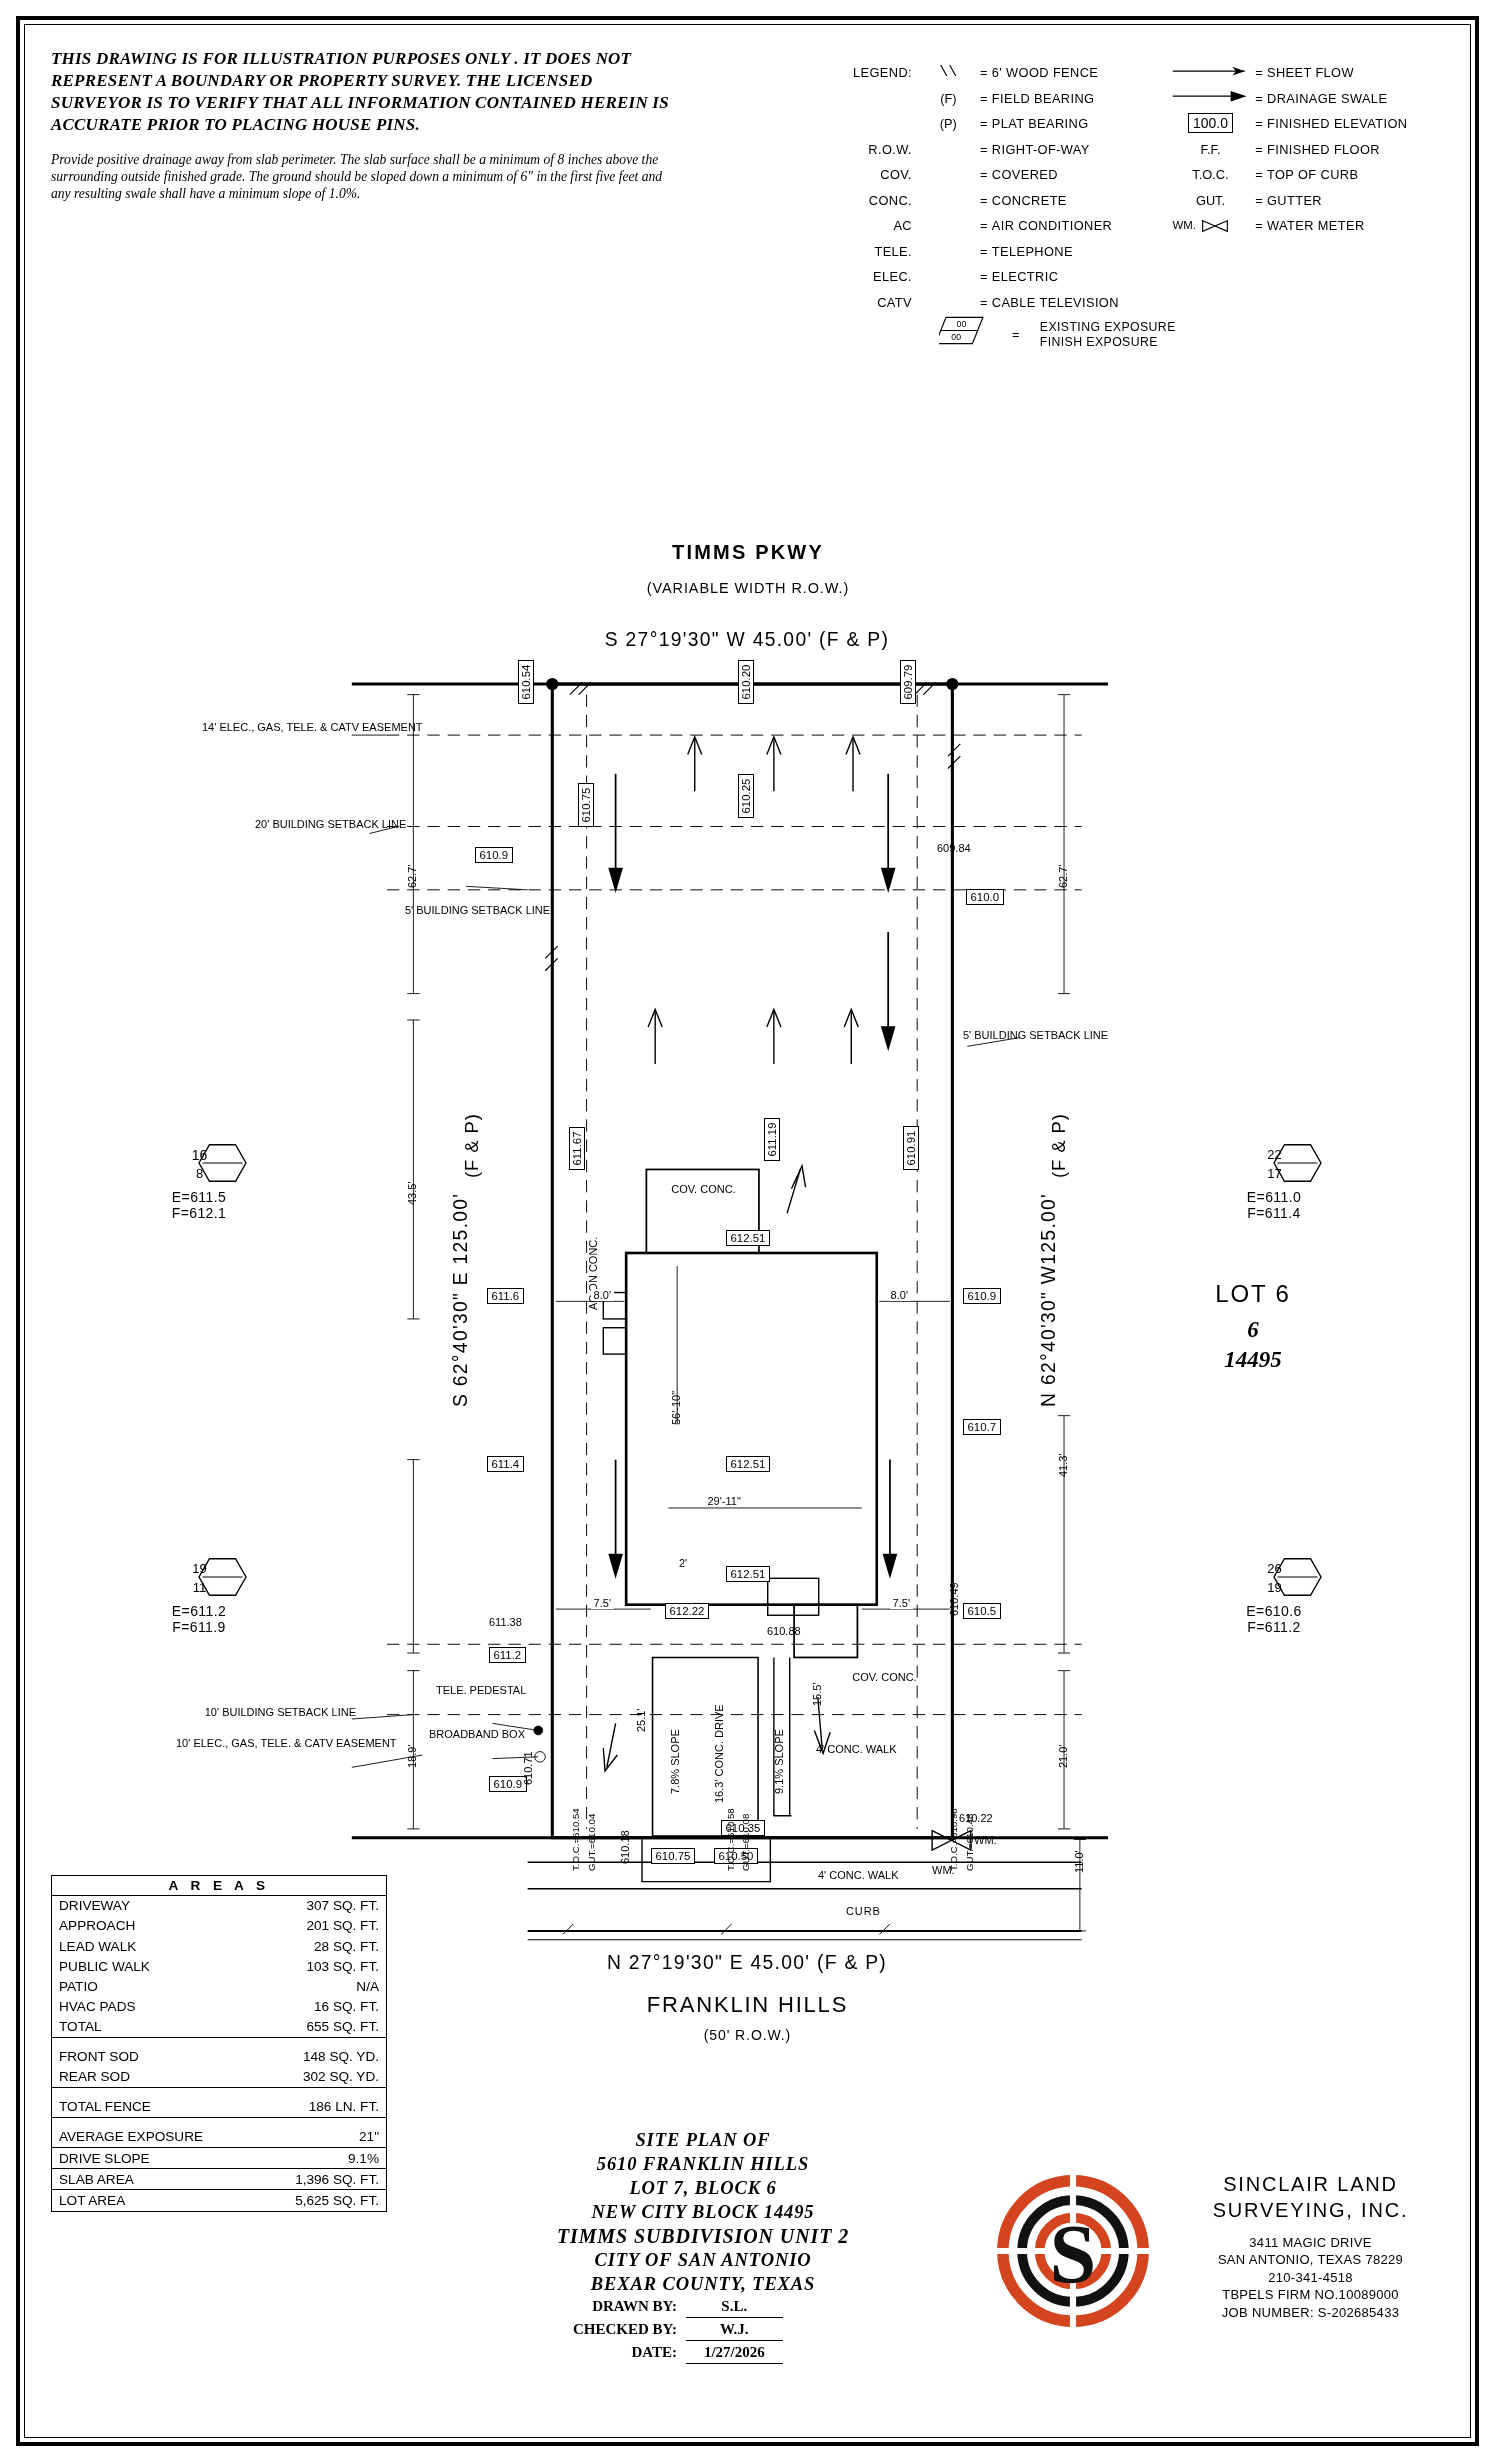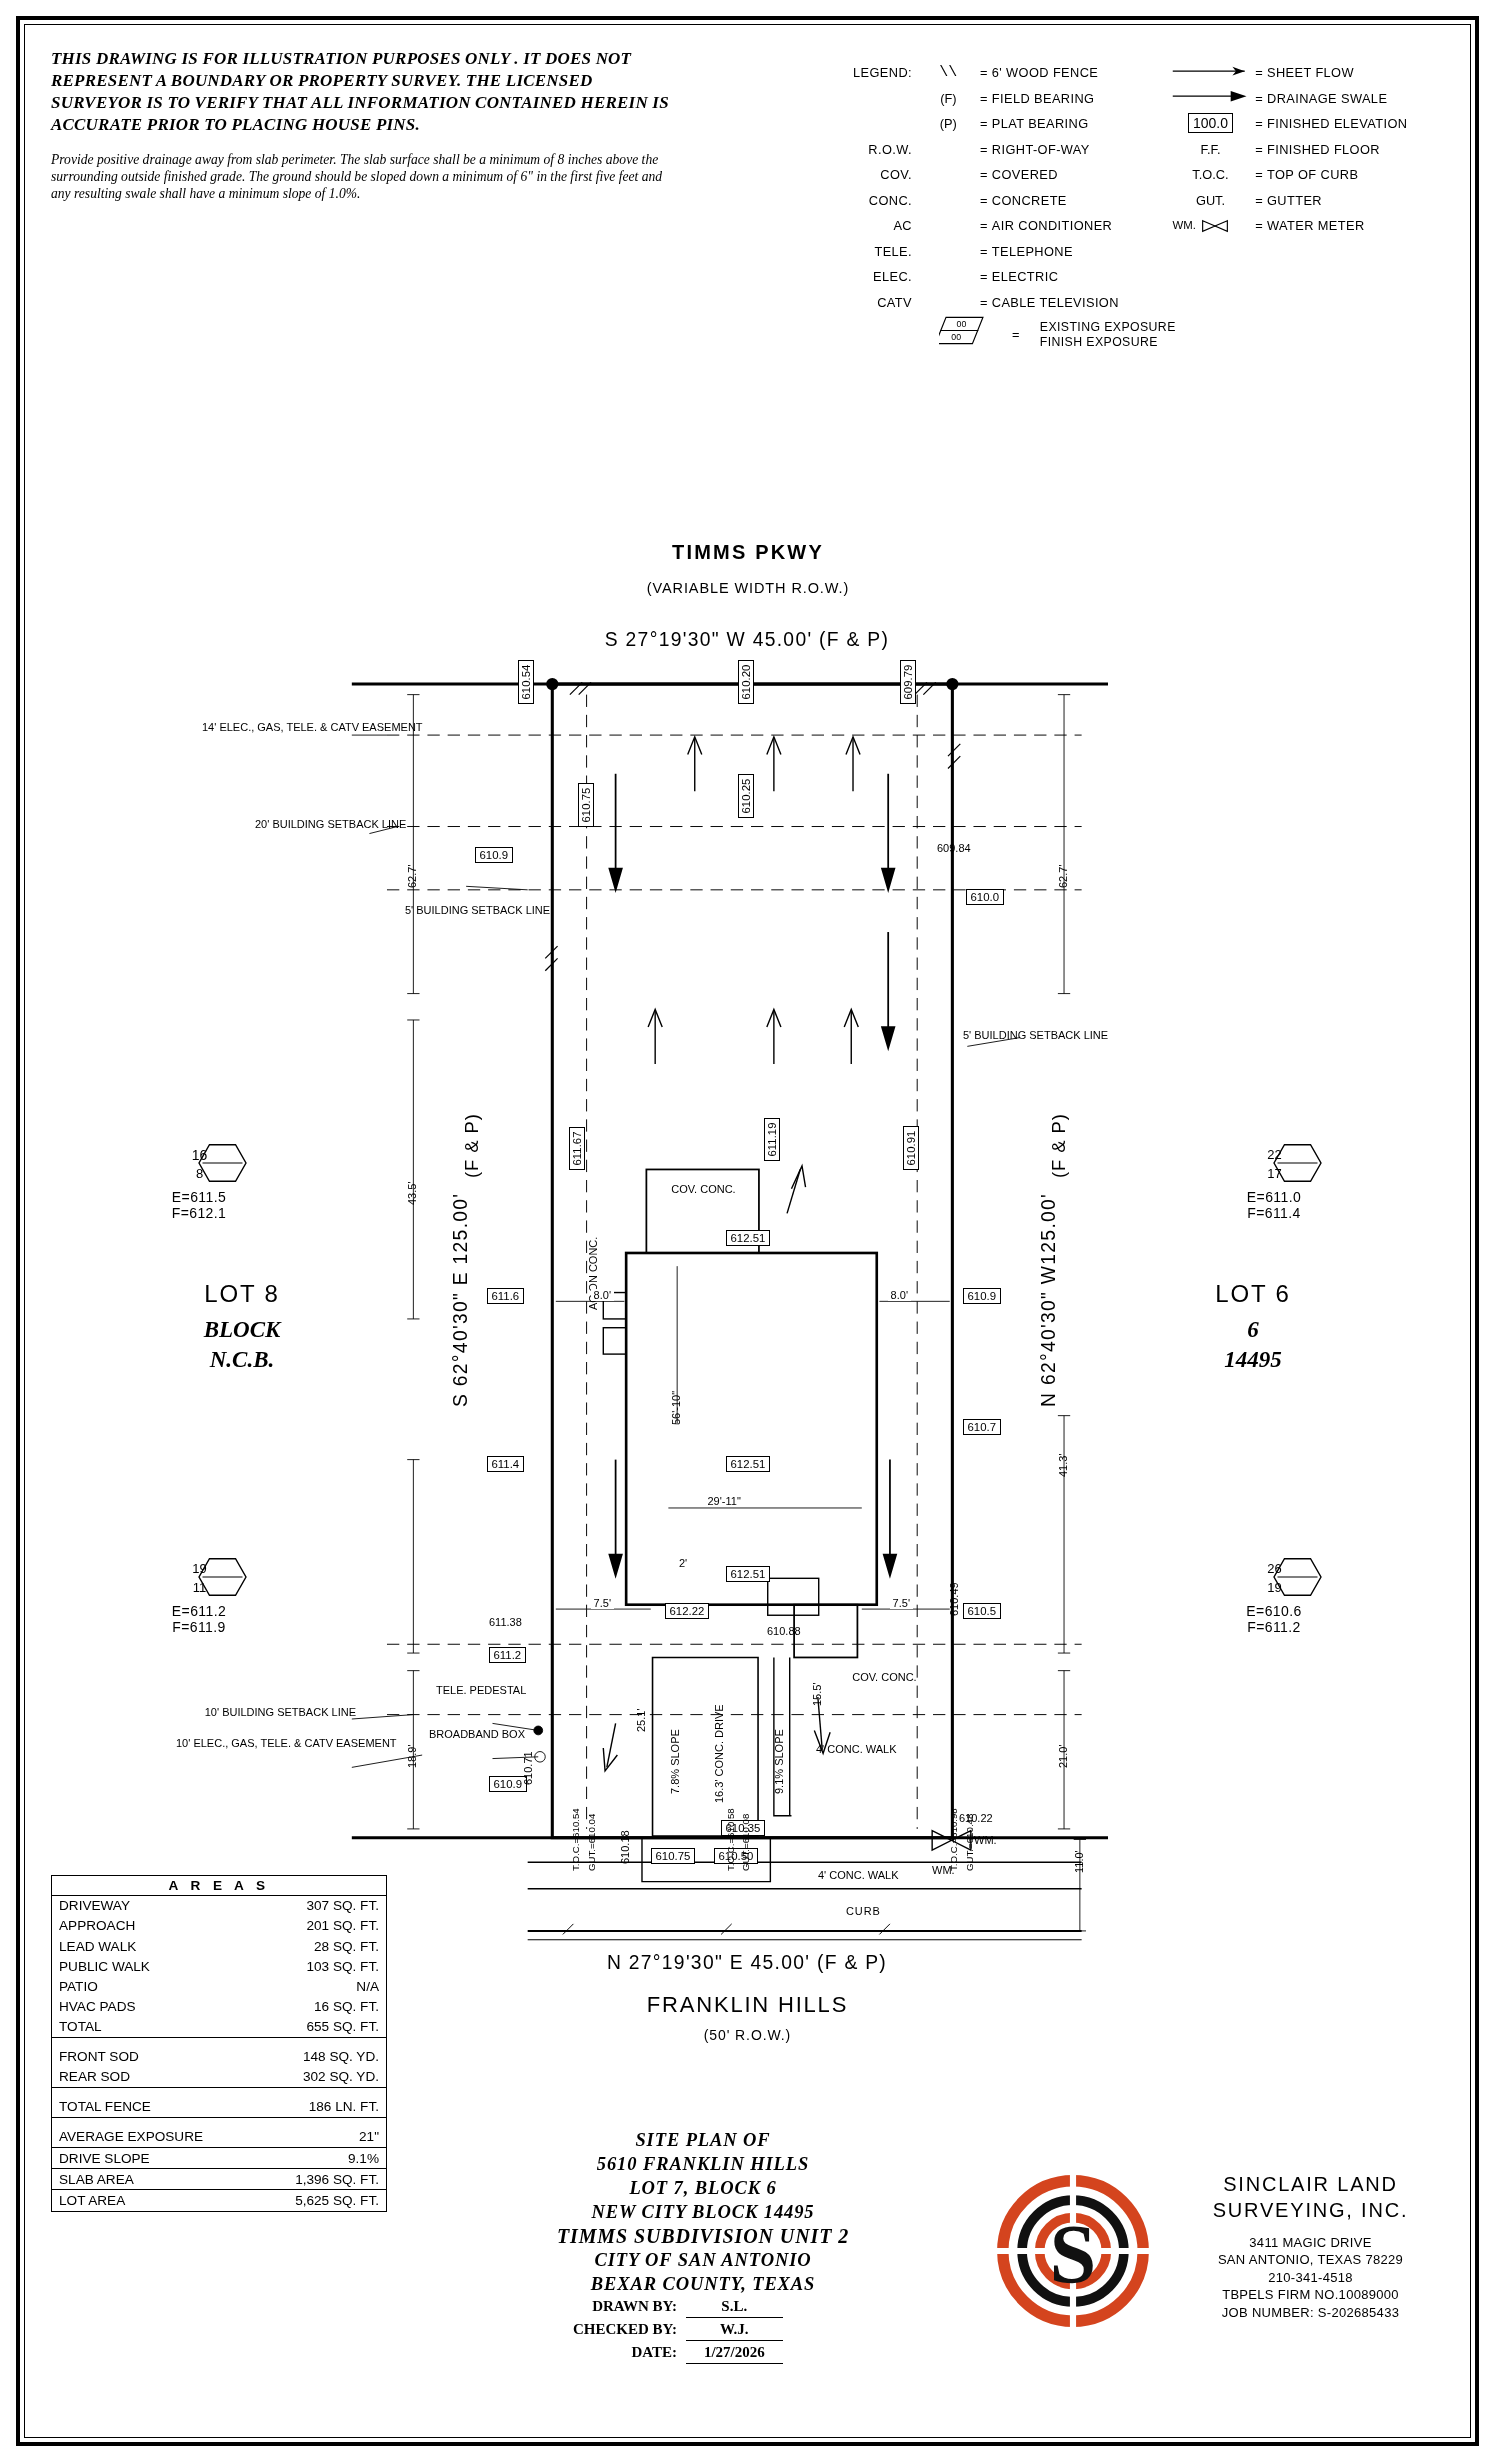--- a/index.html
+++ b/index.html
@@ -477,25 +477,20 @@
         <line x1="6" y1="23" x2="52" y2="23" stroke="#000" stroke-width="1.3"></line>
       </svg>
     <div style="position:absolute;left:0;top:3.5px;width:51px;text-align:center;font-size:13px;">26</div>
     <div style="position:absolute;left:0;top:23px;width:51px;text-align:center;font-size:13px;">19</div>
     <div class="ef" style="width:114px;margin-left:-32px;">
       <div>E=610.6</div>
       <div>F=611.2</div>
     </div>
   </div>
 
-  <div class="abs lotblk" id="lot8">
-    <div class="lotname">LOT 8</div>
-    <div class="lotital">BLOCK</div>
-    <div class="lotital" style="margin-top:0">N.C.B.</div>
-  </div>
   <div class="abs lotblk" id="lot6">
     <div class="lotname">LOT 6</div>
     <div class="lotital">6</div>
     <div class="lotital" style="margin-top:0">14495</div>
   </div>
 
   <div class="abs plain" style="left:202px;top:721px;width:158px;line-height:13px;text-align:right;">14' ELEC., GAS, TELE. &amp; CATV EASEMENT</div>
   <div class="abs plain" style="left:255px;top:818px;width:114px;line-height:13px;text-align:right;">20' BUILDING SETBACK LINE</div>
   <div class="abs plain" style="left:405px;top:904px;width:114px;line-height:13px;text-align:right;">5' BUILDING SETBACK LINE</div>
   <div class="abs plain" style="left:963px;top:1029px;width:123px;line-height:13px;text-align:left;">5' BUILDING SETBACK LINE</div>

